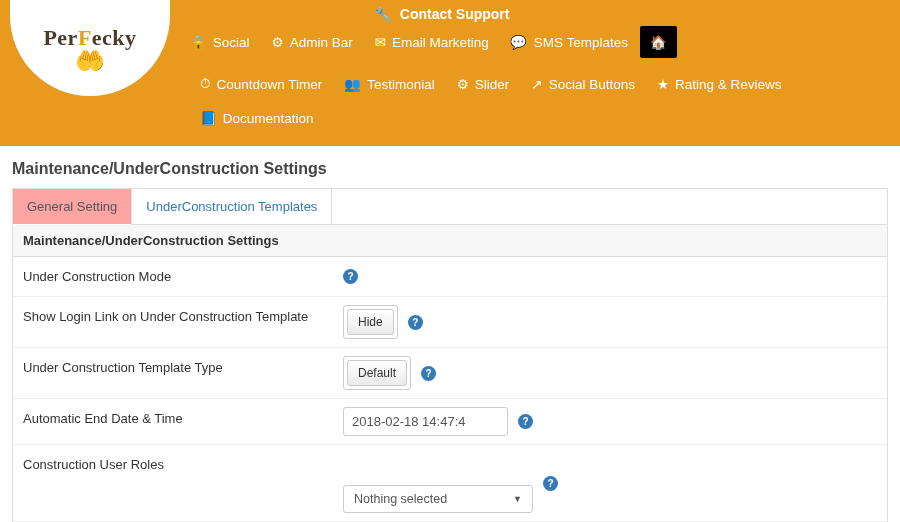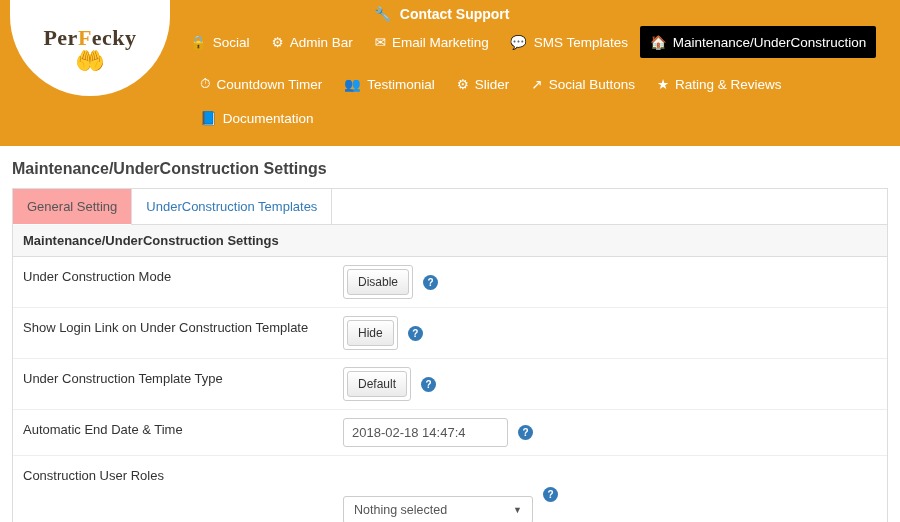--- a/index.html
+++ b/index.html
@@ -109,21 +109,20 @@
       <div class="nav-item">
         <span class="icon">✉</span>
         <span>Email Marketing</span>
       </div>
       <div class="nav-item">
         <span class="icon">💬</span>
         <span>SMS Templates</span>
       </div>
       <div class="nav-item active">
         <span class="icon">🏠</span>
-        <span>Maintenance/UnderConstruction</span>
       </div>
     </div>
   <div class="nav-row2" id="nav-row2">
       <div class="nav-item">
         <span class="icon">⏱</span>
         <span>Countdown Timer</span>
       </div>
       <div class="nav-item">
         <span class="icon">👥</span>
         <span>Testimonial</span>
@@ -154,23 +153,20 @@
       <div class="tab active">General Setting</div>
       <div class="tab inactive">UnderConstruction Templates</div>
     </div>
 
   <div class="panel">
     <div class="panel-header">Maintenance/UnderConstruction Settings</div>
     <div id="rows">
         <div class="row">
           <div class="cell-label">Under Construction Mode</div>
           <div class="cell-value">
-            <span class="wrap-toggle">
-              <button class="btn-toggle">Disable</button>
-            </span>
             <span class="help-icon">?</span>
           </div>
         </div>
         <div class="row">
           <div class="cell-label">Show Login Link on Under Construction Template</div>
           <div class="cell-value">
             <span class="wrap-toggle">
               <button class="btn-toggle">Hide</button>
             </span>
             <span class="help-icon">?</span>

